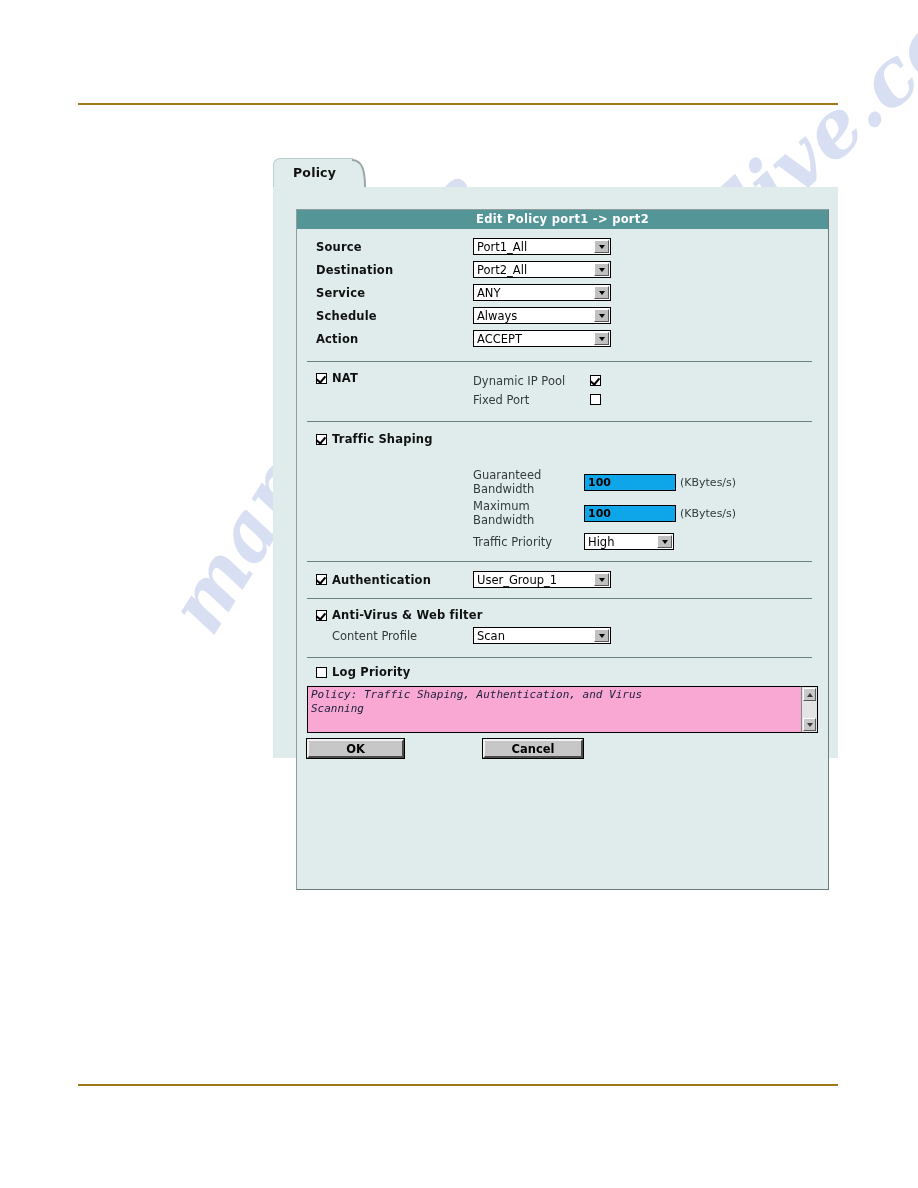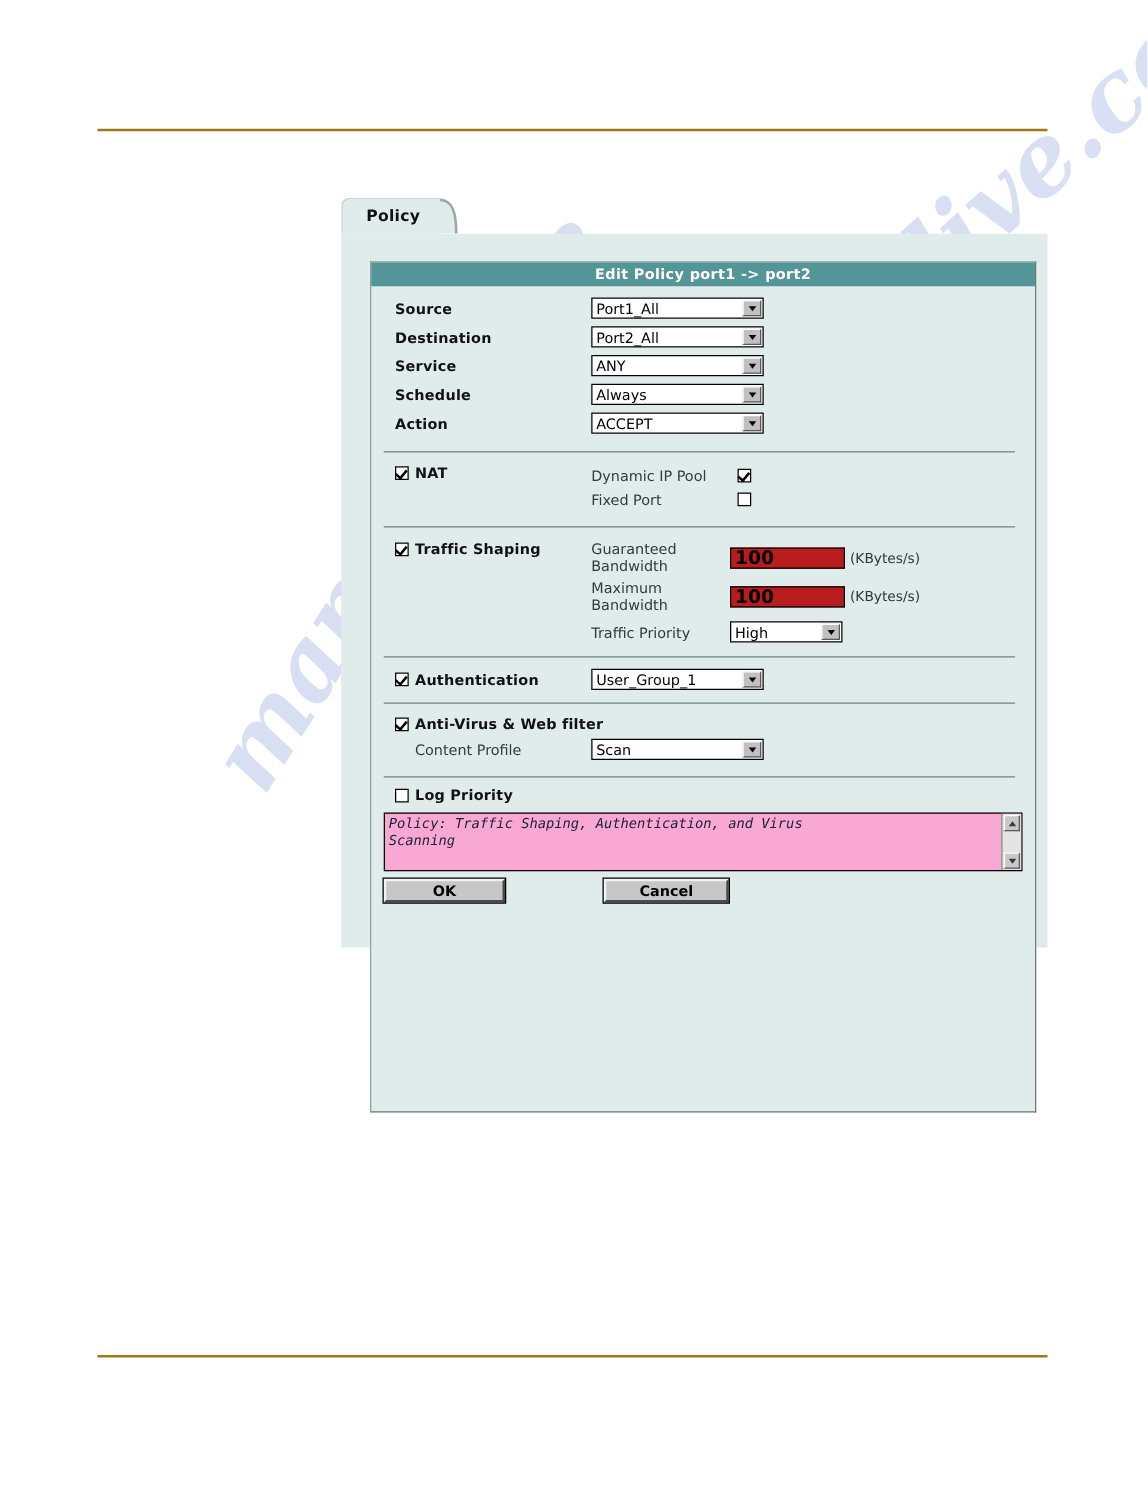--- a/index.html
+++ b/index.html
@@ -190,24 +190,24 @@
     border-right: 3.5px solid transparent;
     border-top: 4px solid #000;
   }
   .sel-wide { width: 138px; }
   .sel-prio { width: 90px; }
 
   
   .txt {
     width: 92px;
     height: 17px;
-    background: #b91c1c;
+    background: #0ea5e9;
     border: 1px solid #000;
     box-sizing: border-box;
-    font-size: 15px;
+    font-size: 11px;
     font-weight: 700;
     color: #000;
     display: flex;
     align-items: center;
     padding-left: 3px;
     font-family: "DejaVu Sans", sans-serif;
   }
   .unit {
     font-size: 11px;
     color: #2d3b3a;
@@ -469,21 +469,21 @@
         <div class="section" style="padding-top:10px;">
           <div style="display:flex; padding-left:19px;">
             <div style="width:157px;">
               <div class="cb-wrap">
                 <span class="cb checked"></span>
                 <span class="cb-label">Traffic Shaping</span>
               </div>
             </div>
             <div>
 
-              <div style="display:flex; align-items:center;">
+              <div style="display:flex; align-items:center;margin-top:36px;">
                 <div style="width:111px; line-height:14px;">
                   <div class="plain">Guaranteed</div>
                   <div class="plain">Bandwidth</div>
                 </div>
                 <div class="txt">100</div>
                 <span class="unit">(KBytes/s)</span>
               </div>
 
               <div style="display:flex; align-items:center; margin-top:3px;">
                 <div style="width:111px; line-height:14px;">

